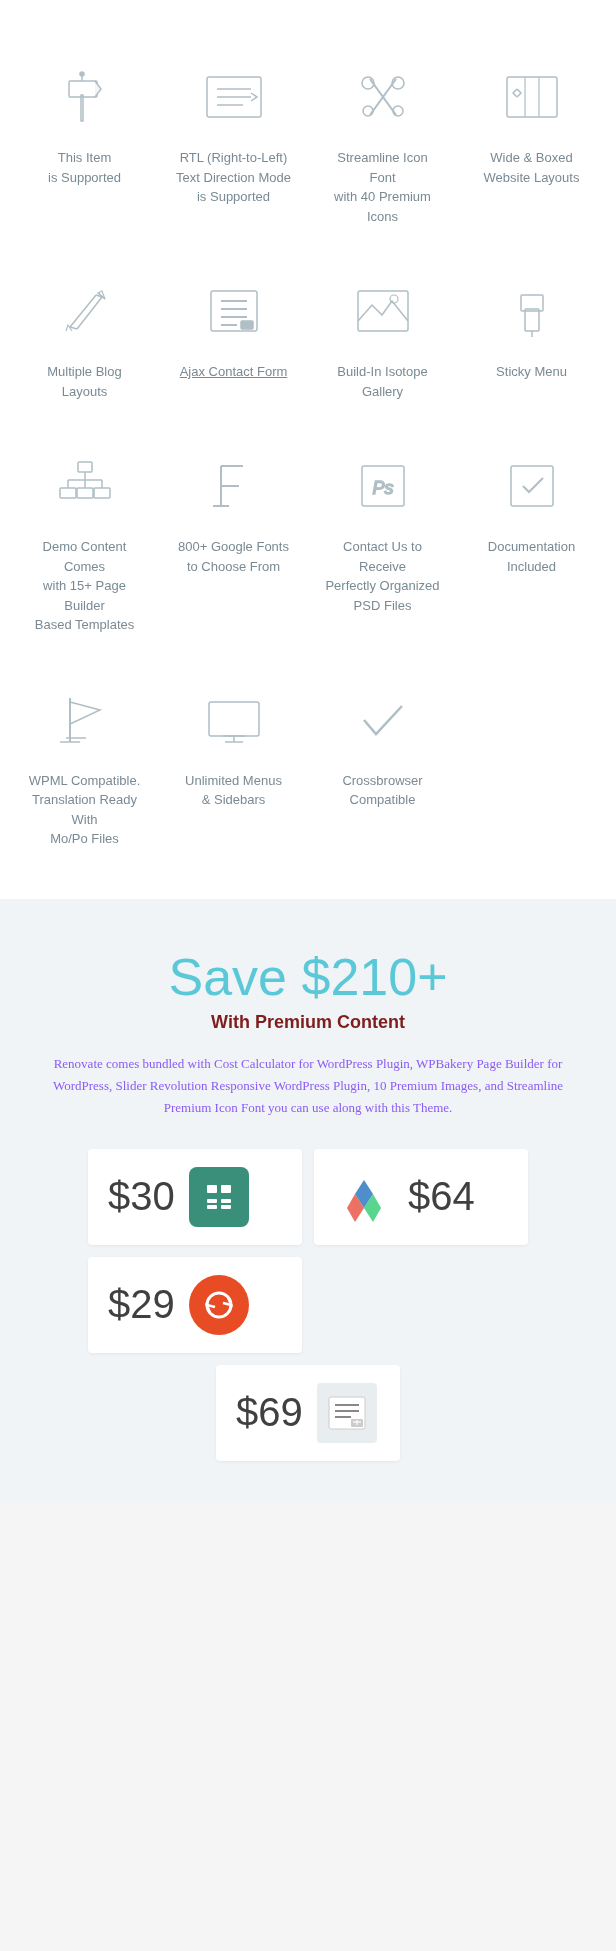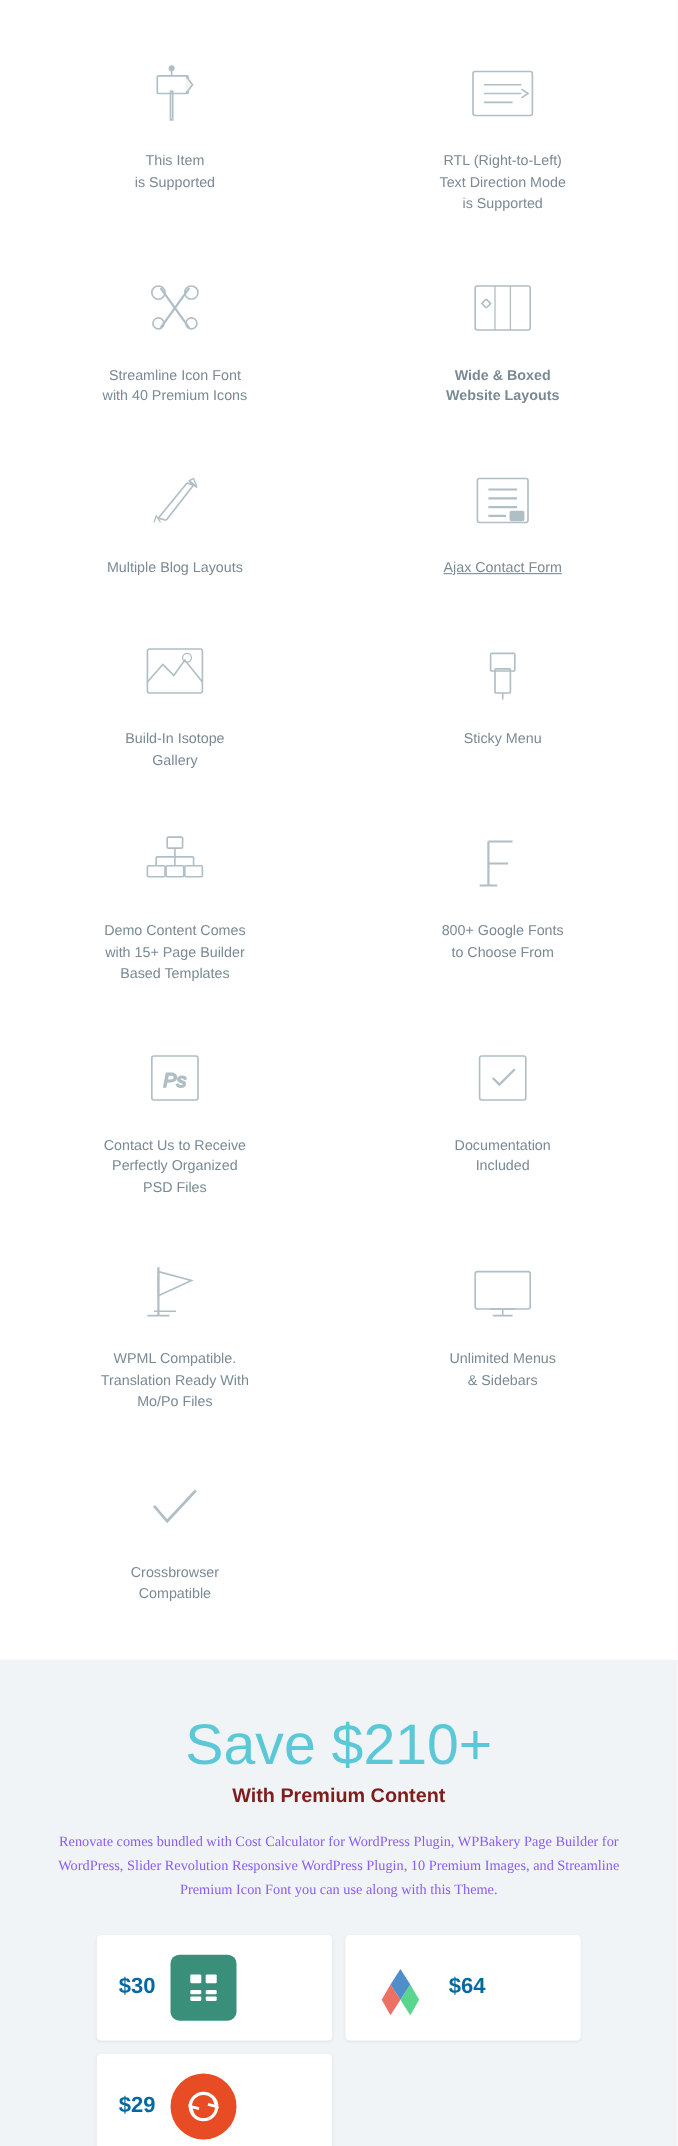--- a/index.html
+++ b/index.html
@@ -5,24 +5,24 @@
     * { box-sizing: border-box; margin: 0; padding: 0; }
     body {
       font-family: 'Segoe UI', Arial, sans-serif;
       background: #f5f5f5;
       width: 616px;
       margin: 0 auto;
     }
 
     .features-grid {
       display: grid;
-      grid-template-columns: repeat(2, 1fr);
+      grid-template-columns: repeat(4, 1fr);
       gap: 0;
       background: #fff;
-      padding: 20px 10px 30px;
+      padding: 32px 10px 30px;
     }
 
     .feature-item {
       display: flex;
       flex-direction: column;
       align-items: center;
       padding: 30px 15px 20px;
       text-align: center;
     }
 
@@ -90,23 +90,23 @@
       background: #fff;
       border-radius: 4px;
       display: flex;
       align-items: center;
       padding: 18px 20px;
       gap: 14px;
       box-shadow: 0 1px 3px rgba(0,0,0,0.06);
     }
 
     .plugin-price {
-      font-size: 20px;
-      color: #0369a1;
-      font-weight: 700;
+      font-size: 40px;
+      color: #404040;
+      font-weight: 400;
     }
 
     .plugin-icon-wrap {
       width: 60px;
       height: 60px;
       border-radius: 8px;
       display: flex;
       align-items: center;
       justify-content: center;
       flex-shrink: 0;
@@ -185,21 +185,21 @@
   <div class="feature-item">
     <div class="feature-icon">
       <svg width="70" height="60" viewBox="0 0 70 60">
         <rect x="10" y="10" width="50" height="40" rx="2" stroke="#b0bec5" stroke-width="1.5" fill="none"></rect>
         <line x1="28" y1="10" x2="28" y2="50" stroke="#b0bec5" stroke-width="1.2"></line>
         <line x1="42" y1="10" x2="42" y2="50" stroke="#b0bec5" stroke-width="1.2"></line>
         <polyline points="20,30 24,26 20,22" fill="none" stroke="#b0bec5" stroke-width="1.5"></polyline>
         <polyline points="20,30 16,26 20,22" fill="none" stroke="#b0bec5" stroke-width="1.5"></polyline>
       </svg>
     </div>
-    <div class="feature-label" style="white-space:pre-line;font-weight:bold;">Wide &amp; Boxed
+    <div class="feature-label" style="white-space:pre-line;">Wide &amp; Boxed
 Website Layouts</div>
   </div>
 
   <div class="feature-item">
     <div class="feature-icon">
       <svg width="70" height="60" viewBox="0 0 70 60">
 
         <line x1="20" y1="46" x2="46" y2="14" stroke="#b0bec5" stroke-width="1.5"></line>
         <line x1="27" y1="48" x2="52" y2="16" stroke="#b0bec5" stroke-width="1.5"></line>
         <line x1="20" y1="46" x2="27" y2="48" stroke="#b0bec5" stroke-width="1.5"></line>

